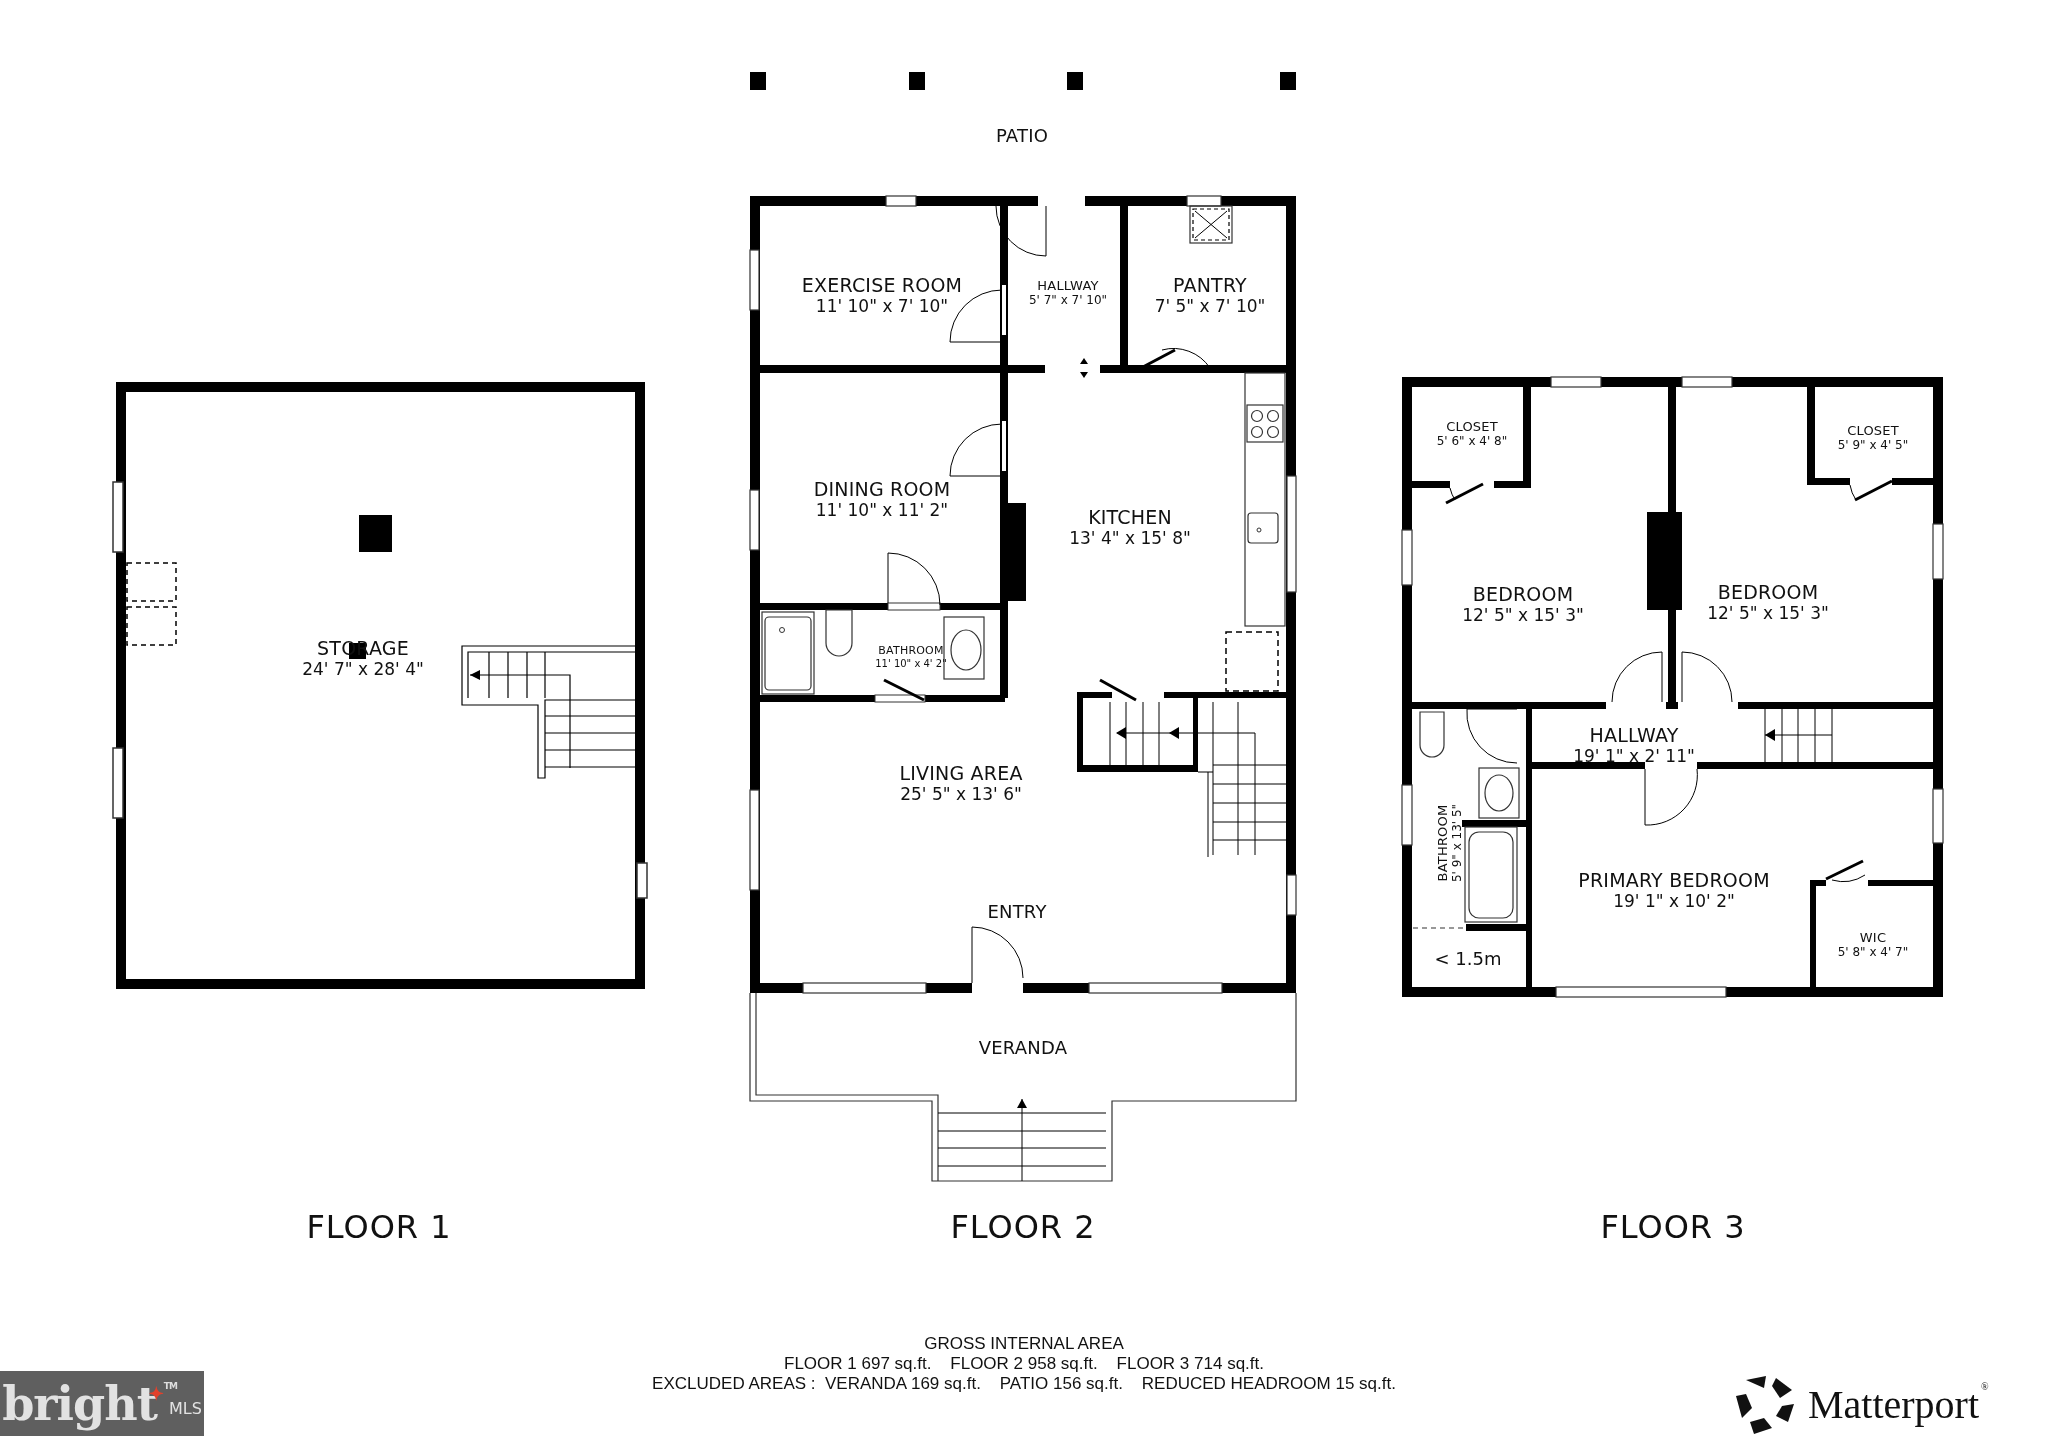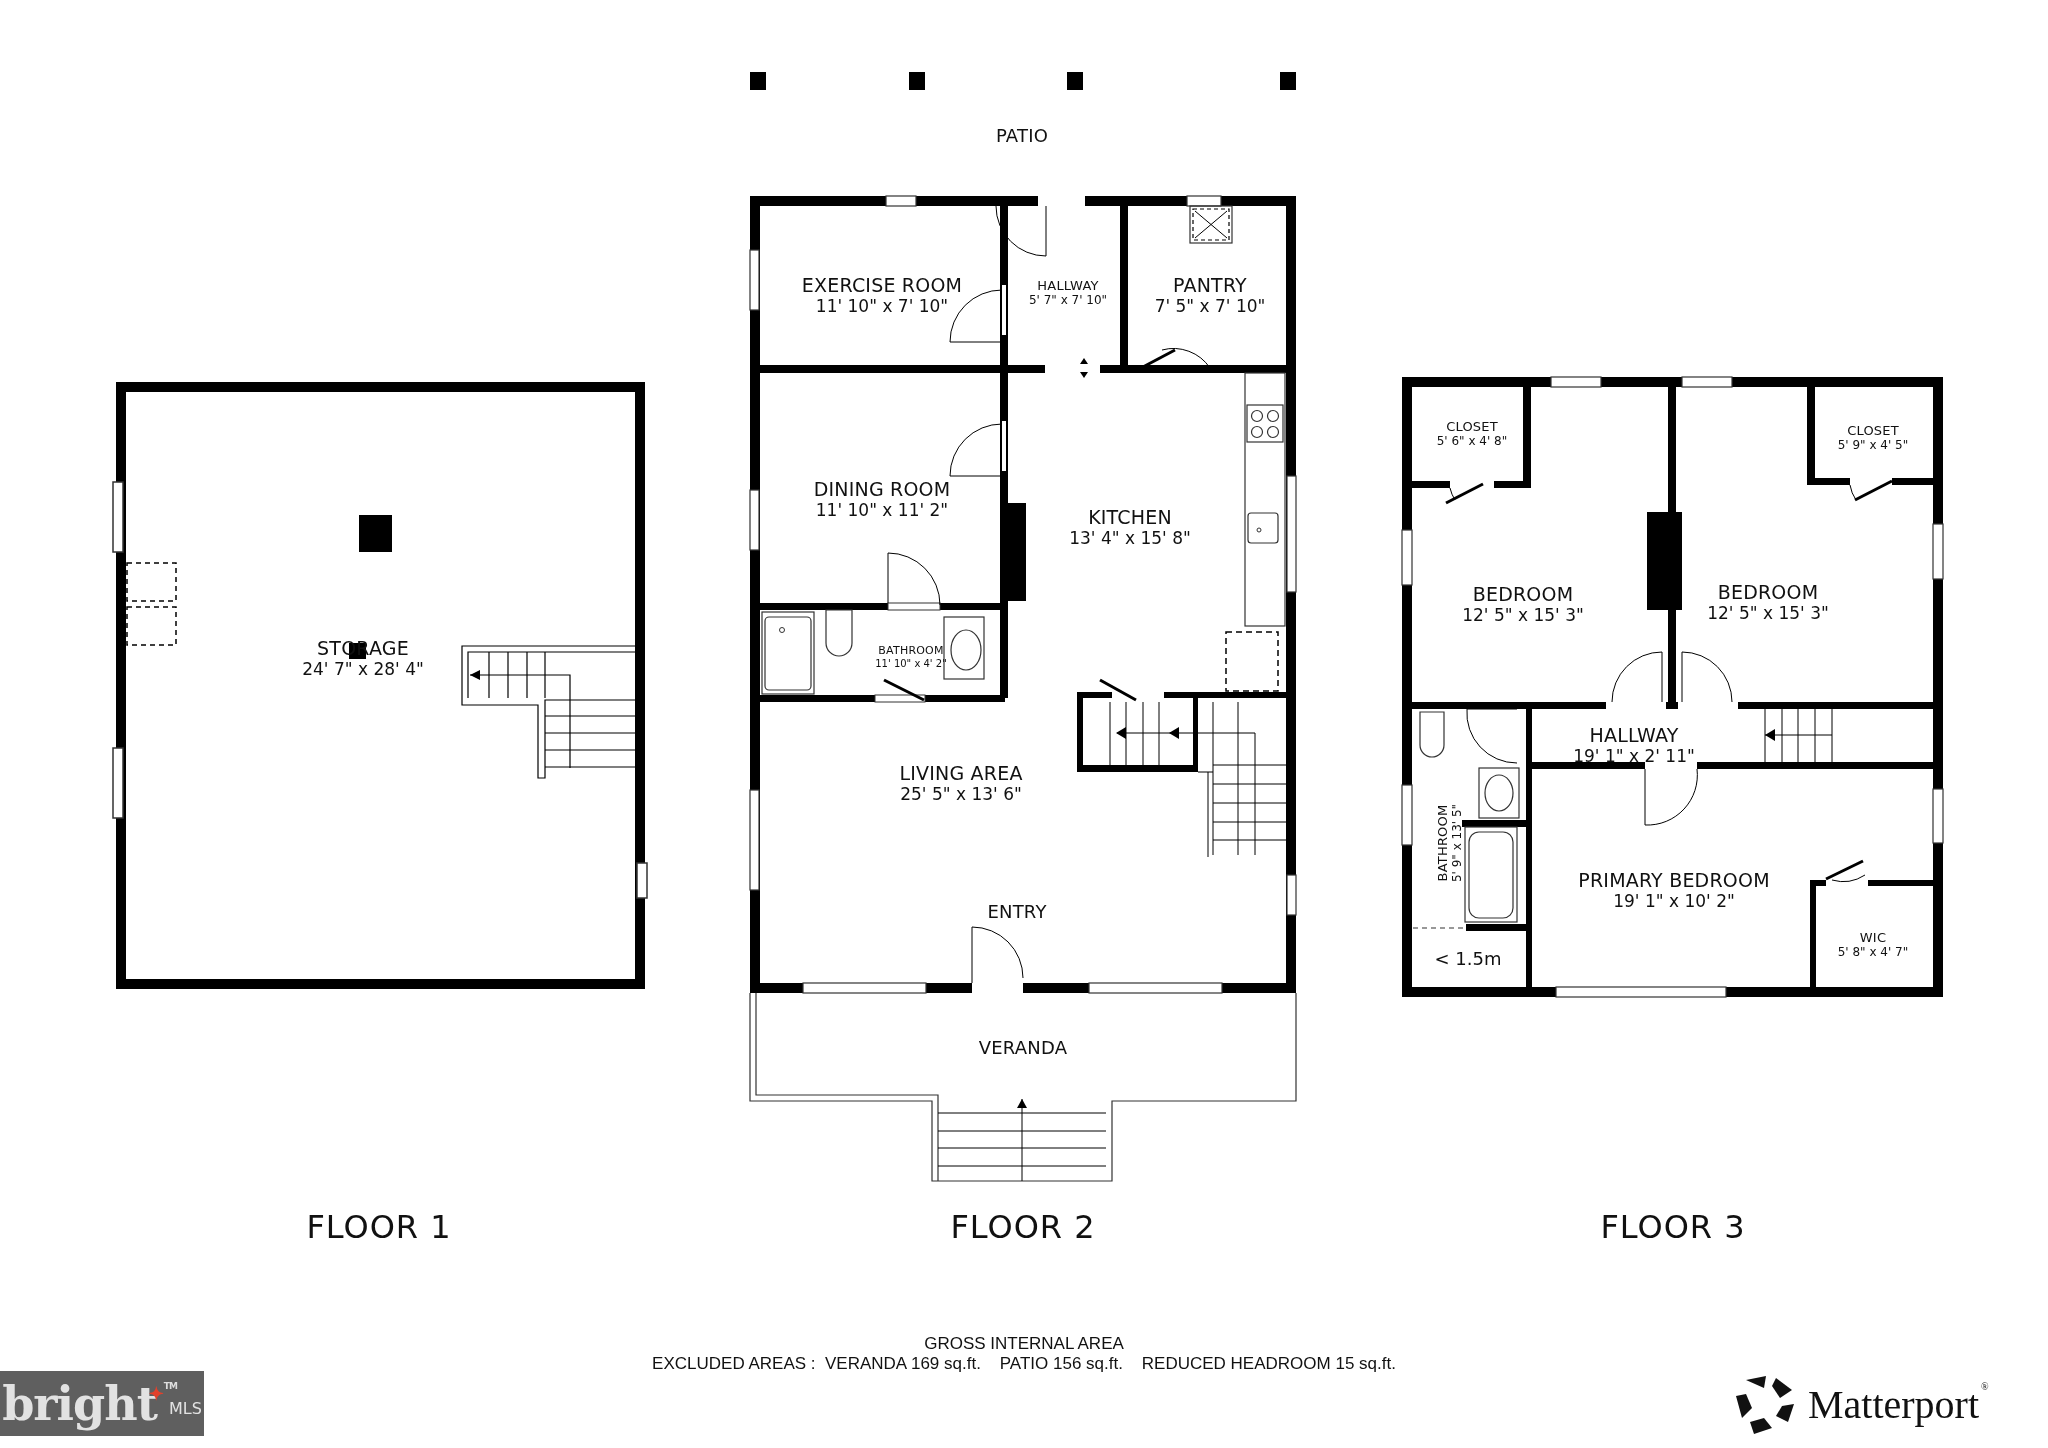--- a/index.html
+++ b/index.html
@@ -315,20 +315,21 @@
 </div>
 <div class="lbl" style="left:1873px;top:931px;">
   <div class="room-name sm">WIC</div>
   <div class="room-dim sm">5' 8" x 4' 7"</div>
 </div>
 <div class="lbl room-dim" style="left:1468px;top:949px;font-size:18px;">&lt; 1.5m</div>
 <div class="floor-title" style="left:1673px;top:1208px;">FLOOR 3</div>
 
 <div class="footer">
   <div>GROSS INTERNAL AREA</div>
+  <div style="white-space:pre;">FLOOR 1 697 sq.ft.    FLOOR 2 958 sq.ft.    FLOOR 3 714 sq.ft.</div>
   <div style="white-space:pre;">EXCLUDED AREAS :  VERANDA 169 sq.ft.    PATIO 156 sq.ft.    REDUCED HEADROOM 15 sq.ft.</div>
 </div>
 
 <div class="bright">
   <span class="b1"><span>bright</span><span class="star">✦</span><span class="tm">TM</span></span>
   <span class="b2">MLS</span>
 </div>
 
 <div class="matterport">
   <svg width="64" height="64" viewBox="0 0 64 64">

